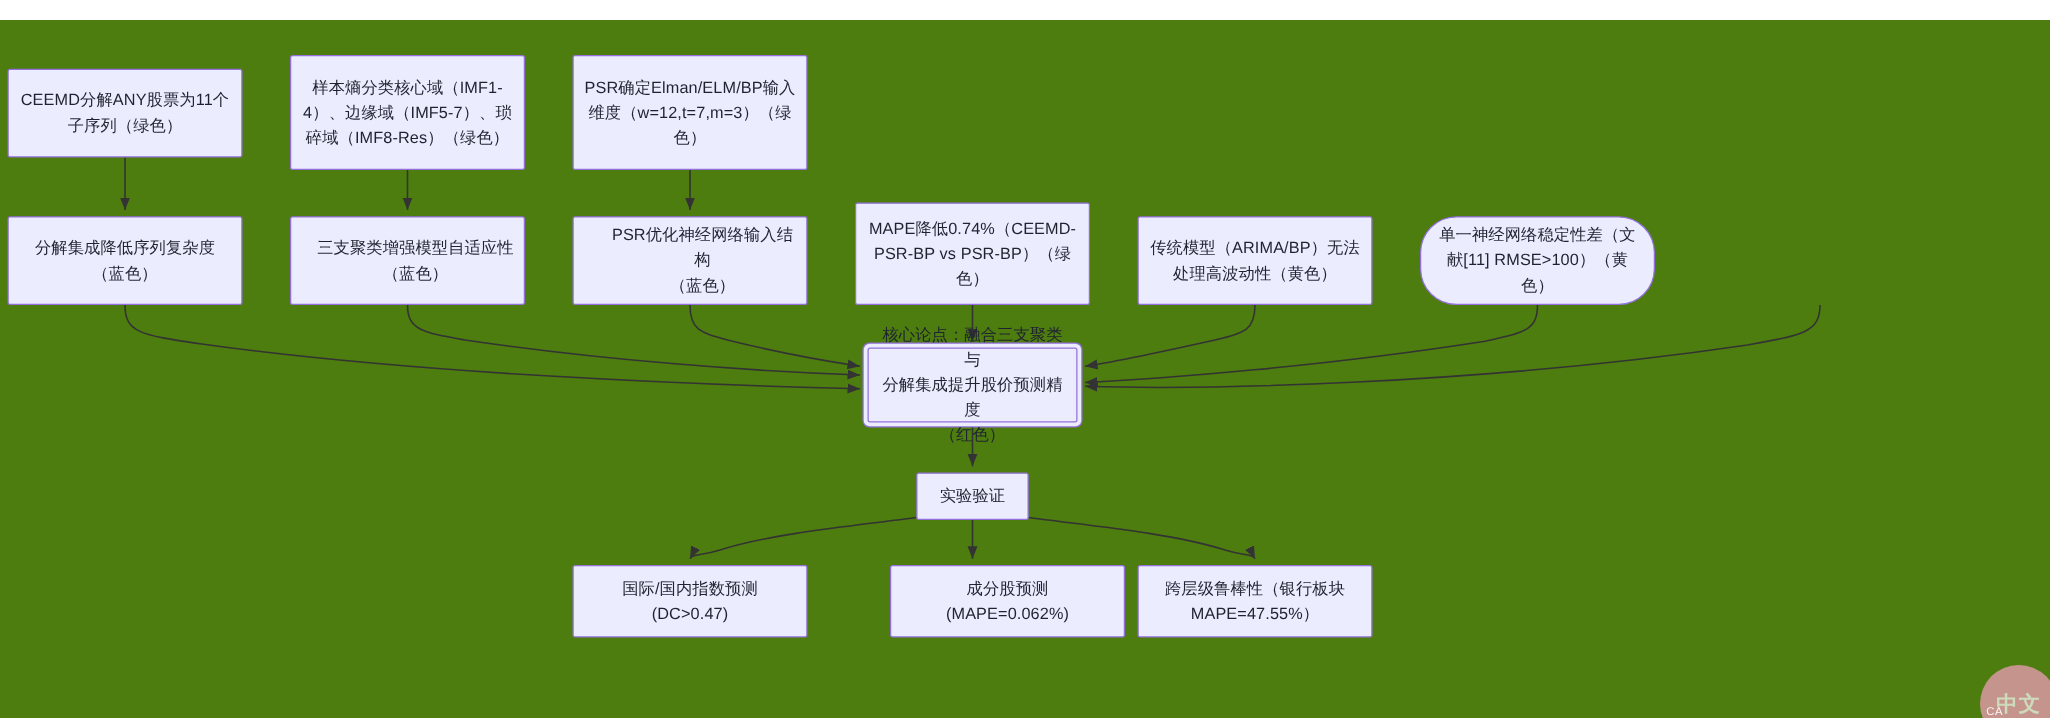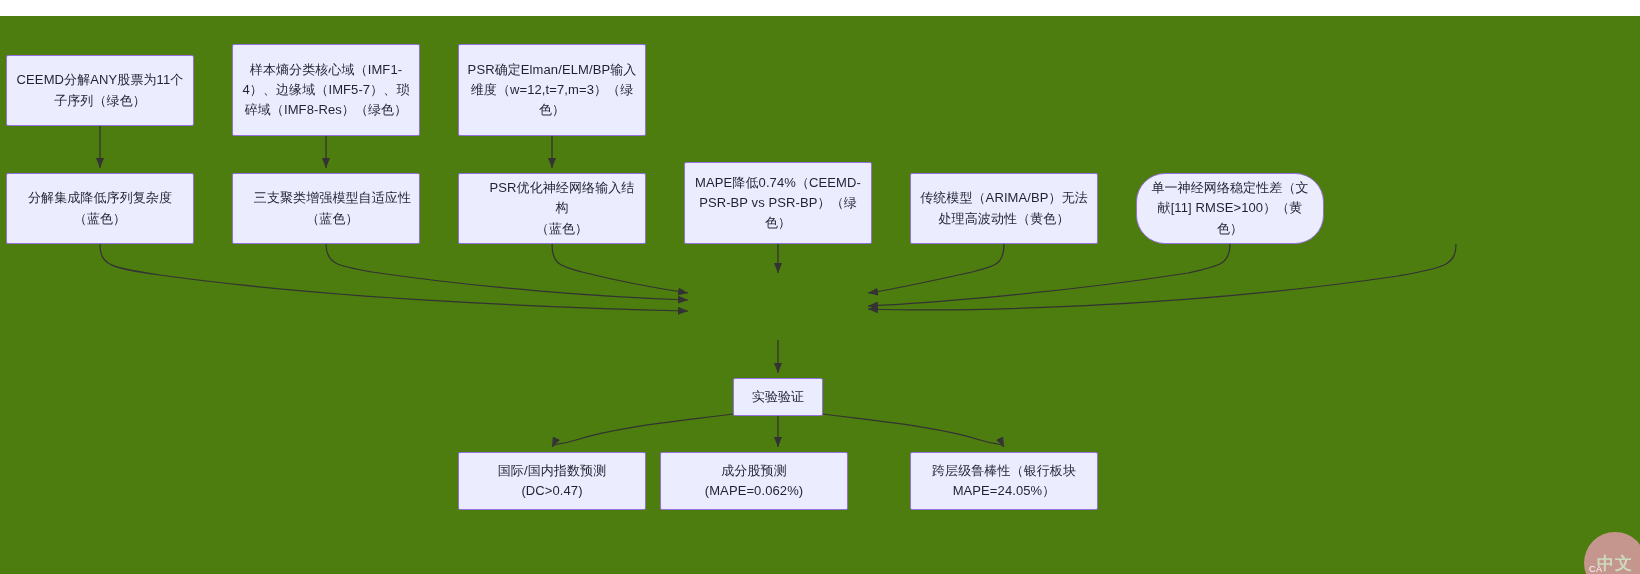--- a/index.html
+++ b/index.html
@@ -150,38 +150,43 @@
     <span class="txt">传统模型（ARIMA/BP）无法
 处理高波动性（黄色）</span>
   </div>
 
   <div class="node" style="left:1136px; top:157px; width:188px; height:71px;border-radius:29px;">
     <span class="txt">单一神经网络稳定性差（文
 献[11] RMSE&gt;100）（黄色）</span>
   </div>
 
 
+  <div class="node core" style="left:694px; top:262px; width:168px; height:60px;">
+    <span class="txt">核心论点：融合三支聚类与
+分解集成提升股价预测精度
+（红色）</span>
+  </div>
 
   <div class="node" style="left:733px; top:362px; width:90px; height:38px;">
     <span class="txt">实验验证</span>
   </div>
 
   <div class="node" style="left:458px; top:436px; width:188px; height:58px;">
     <span class="txt">国际/国内指数预测
 (DC&gt;0.47)</span>
   </div>
 
-  <div class="node" style="left:660px; top:436px; width:188px; height:58px;align-items:center;">
+  <div class="node" style="left:712px; top:436px; width:188px; height:58px;align-items:center;">
     <span class="txt">成分股预测
 (MAPE=0.062%)</span>
   </div>
 
   <div class="node" style="left:910px; top:436px; width:188px; height:58px;">
     <span class="txt">跨层级鲁棒性（银行板块
-MAPE=24.05%）</span>
+MAPE=47.55%）</span>
   </div>
 
   <div class="watermark" style="left:1584px; top:516px; width:62px; height:62px;">
     <span>中文</span>
   </div>
   <div class="wm-sub" style="left:1589px; top:548px;">CA</div>
 
 </div>
 
 </body></html>

